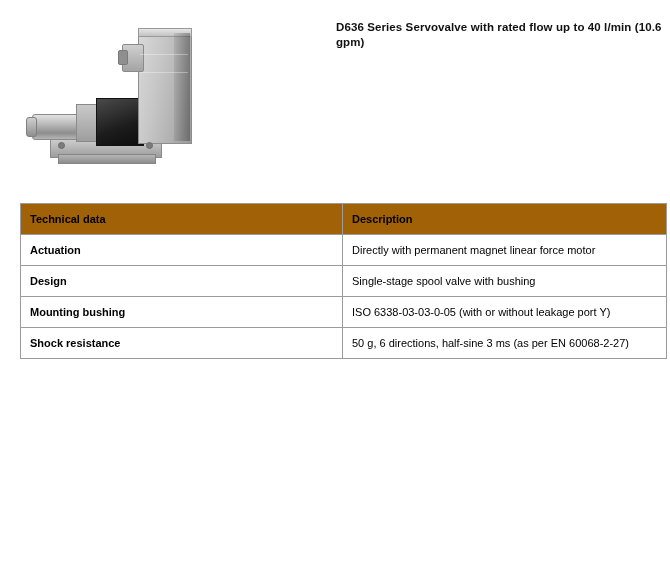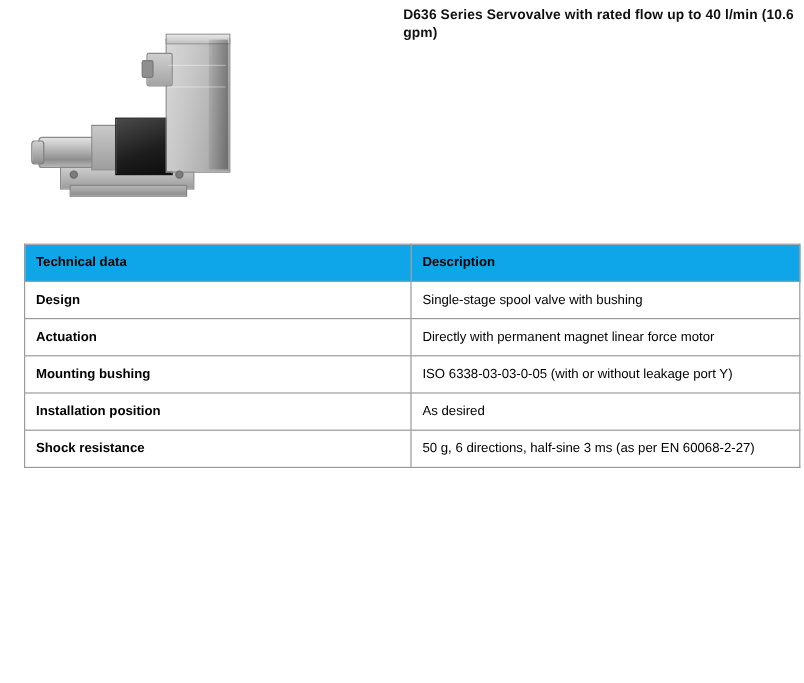--- a/index.html
+++ b/index.html
@@ -20,21 +20,21 @@
   .header {
     position: absolute;
     left: 0;
     top: 0;
     width: 670px;
     height: 186px;
   }
   .product-title {
     position: absolute;
     left: 336px;
-    top: 6px;
+    top: 20px;
     width: 326px;
     font-size: 11.5px;
     font-weight: bold;
     line-height: 15px;
     letter-spacing: 0.1px;
     color: #111111;
   }
 
   
   .photo {
@@ -172,21 +172,21 @@
     border: 1px solid #9b9b9b;
     padding: 7px 8px 7px 9px;
     vertical-align: middle;
     font-size: 11px;
     line-height: 14px;
     height: 16px;
   }
   table.spec th {
     text-align: left;
     font-weight: bold;
-    background: #0ea5e9;
+    background: #a16207;
   }
   table.spec td.label {
     font-weight: bold;
     width: 320px;
   }
   table.spec td.value {
     font-weight: normal;
   }
   col.c1 { width: 322px; }
   col.c2 { width: 324px; }
@@ -224,34 +224,30 @@
         <col class="c2">
       </colgroup>
     <thead>
       <tr>
         <th>Technical data</th>
         <th>Description</th>
       </tr>
     </thead>
     <tbody>
       <tr>
+        <td class="label">Actuation</td>
+        <td class="value">Directly with permanent magnet linear force motor</td>
+      </tr>
+      <tr>
         <td class="label">Design</td>
         <td class="value">Single-stage spool valve with bushing</td>
       </tr>
       <tr>
-        <td class="label">Actuation</td>
-        <td class="value">Directly with permanent magnet linear force motor</td>
-      </tr>
-      <tr>
         <td class="label">Mounting bushing</td>
         <td class="value">ISO 6338-03-03-0-05 (with or without leakage port Y)</td>
-      </tr>
-      <tr>
-        <td class="label">Installation position</td>
-        <td class="value">As desired</td>
       </tr>
       <tr>
         <td class="label">Shock resistance</td>
         <td class="value">50 g, 6 directions, half-sine 3 ms (as per EN 60068-2-27)</td>
       </tr>
     </tbody>
   </table>
 </div>
 
 </body></html>

